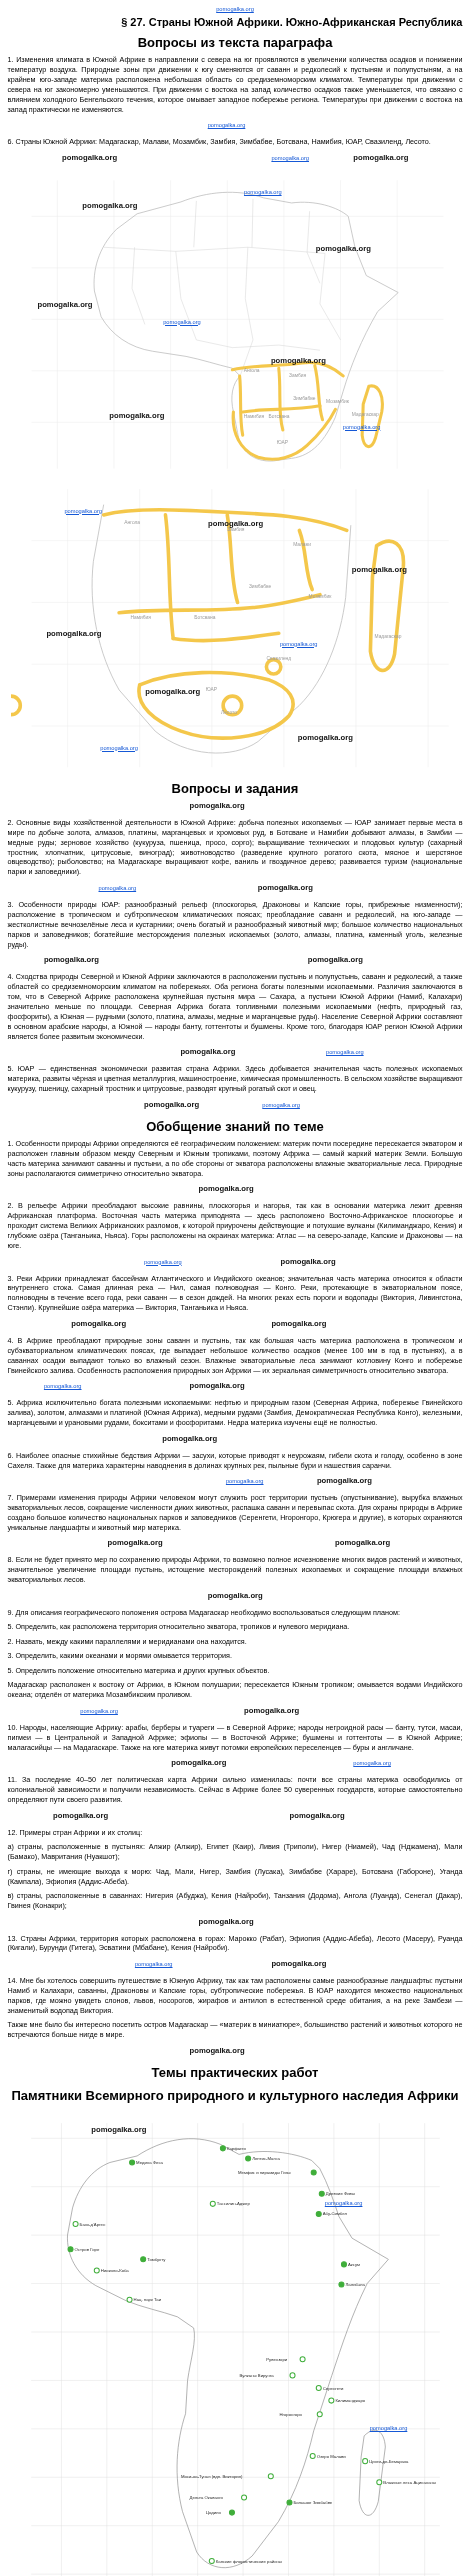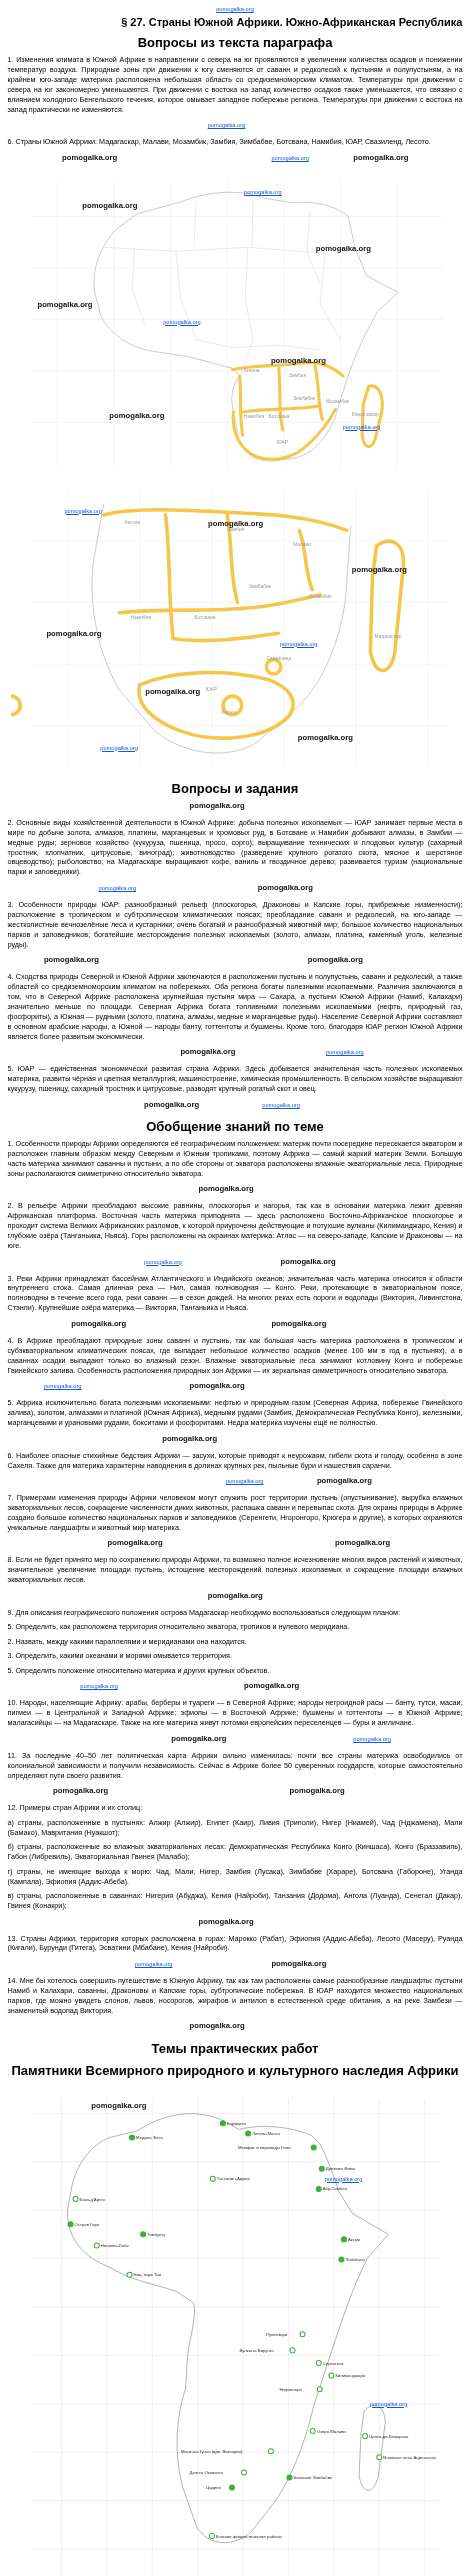--- a/index.html
+++ b/index.html
@@ -231,48 +231,49 @@
         </div>
         <div class="para">8. Если не будет принято мер по сохранению природы Африки, то возможно полное исчезновение многих видов растений и животных, значительное увеличение площади пустынь, истощение месторождений полезных ископаемых и сокращение площади влажных экваториальных лесов.</div>
         <div class="wm-row">
           <span class="wm-bold" style="left: 44%;">pomogalka.org</span>
         </div>
         <div class="para">9. Для описания географического положения острова Мадагаскар необходимо воспользоваться следующим планом:</div>
         <div class="para">5. Определить, как расположена территория относительно экватора, тропиков и нулевого меридиана.</div>
         <div class="para">2. Назвать, между какими параллелями и меридианами она находится.</div>
         <div class="para">3. Определить, какими океанами и морями омывается территория.</div>
         <div class="para">5. Определить положение относительно материка и других крупных объектов.</div>
+        <div class="para">Мадагаскар расположен к востоку от Африки, в Южном полушарии; пересекается Южным тропиком; омывается водами Индийского океана; отделён от материка Мозамбикским проливом.</div>
         <div class="wm-row">
           <span class="wm-link" style="left: 16%;">pomogalka.org</span>
           <span class="wm-bold" style="left: 52%;">pomogalka.org</span>
         </div>
         <div class="para">10. Народы, населяющие Африку: арабы, берберы и туареги — в Северной Африке; народы негроидной расы — банту, тутси, масаи, пигмеи — в Центральной и Западной Африке; эфиопы — в Восточной Африке; бушмены и готтентоты — в Южной Африке; малагасийцы — на Мадагаскаре. Также на юге материка живут потомки европейских переселенцев — буры и англичане.</div>
         <div class="wm-row">
           <span class="wm-bold" style="left: 36%;">pomogalka.org</span>
           <span class="wm-link" style="left: 76%;">pomogalka.org</span>
         </div>
         <div class="para">11. За последние 40–50 лет политическая карта Африки сильно изменилась: почти все страны материка освободились от колониальной зависимости и получили независимость. Сейчас в Африке более 50 суверенных государств, которые самостоятельно определяют пути своего развития.</div>
         <div class="wm-row">
           <span class="wm-bold" style="left: 10%;">pomogalka.org</span>
           <span class="wm-bold" style="left: 62%;">pomogalka.org</span>
         </div>
         <div class="para">12. Примеры стран Африки и их столиц:</div>
         <div class="para">а) страны, расположенные в пустынях: Алжир (Алжир), Египет (Каир), Ливия (Триполи), Нигер (Ниамей), Чад (Нджамена), Мали (Бамако), Мавритания (Нуакшот);</div>
-        <div class="para">б) страны, расположенные во влажных экваториальных лесах: Демократическая Республика Конго (Киншаса), Конго (Браззавиль), Габон (Либревиль), Экваториальная Гвинея (Малабо);</div>
         <div class="para">г) страны, не имеющие выхода к морю: Чад, Мали, Нигер, Замбия (Лусака), Зимбабве (Хараре), Ботсвана (Габороне), Уганда (Кампала), Эфиопия (Аддис-Абеба).</div>
         <div class="para">в) страны, расположенные в саваннах: Нигерия (Абуджа), Кения (Найроби), Танзания (Додома), Ангола (Луанда), Сенегал (Дакар), Гвинея (Конакри);</div>
         <div class="wm-row">
           <span class="wm-bold" style="left: 42%;">pomogalka.org</span>
         </div>
         <div class="para">13. Страны Африки, территория которых расположена в горах: Марокко (Рабат), Эфиопия (Аддис-Абеба), Лесото (Масеру), Руанда (Кигали), Бурунди (Гитега), Эсватини (Мбабане), Кения (Найроби).</div>
         <div class="wm-row">
           <span class="wm-link" style="left: 28%;">pomogalka.org</span>
           <span class="wm-bold" style="left: 58%;">pomogalka.org</span>
         </div>
         <div class="para">14. Мне бы хотелось совершить путешествие в Южную Африку, так как там расположены самые разнообразные ландшафты: пустыни Намиб и Калахари, саванны, Драконовы и Капские горы, субтропические побережья. В ЮАР находится множество национальных парков, где можно увидеть слонов, львов, носорогов, жирафов и антилоп в естественной среде обитания, а на реке Замбези — знаменитый водопад Виктория.</div>
+        <div class="para">Также мне было бы интересно посетить остров Мадагаскар — «материк в миниатюре», большинство растений и животных которого не встречаются больше нигде в мире.</div>
         <div class="wm-row">
           <span class="wm-bold" style="left: 40%;">pomogalka.org</span>
         </div>
         <div class="h-center">Темы практических работ</div>
         <div class="h-center">Памятники Всемирного природного и культурного наследия Африки</div>
       </div>
 
     <div class="map-wrap" style="height:577px">
       <svg viewBox="0 0 890 1100">
         <g stroke="#dedede" stroke-width="0.9">

